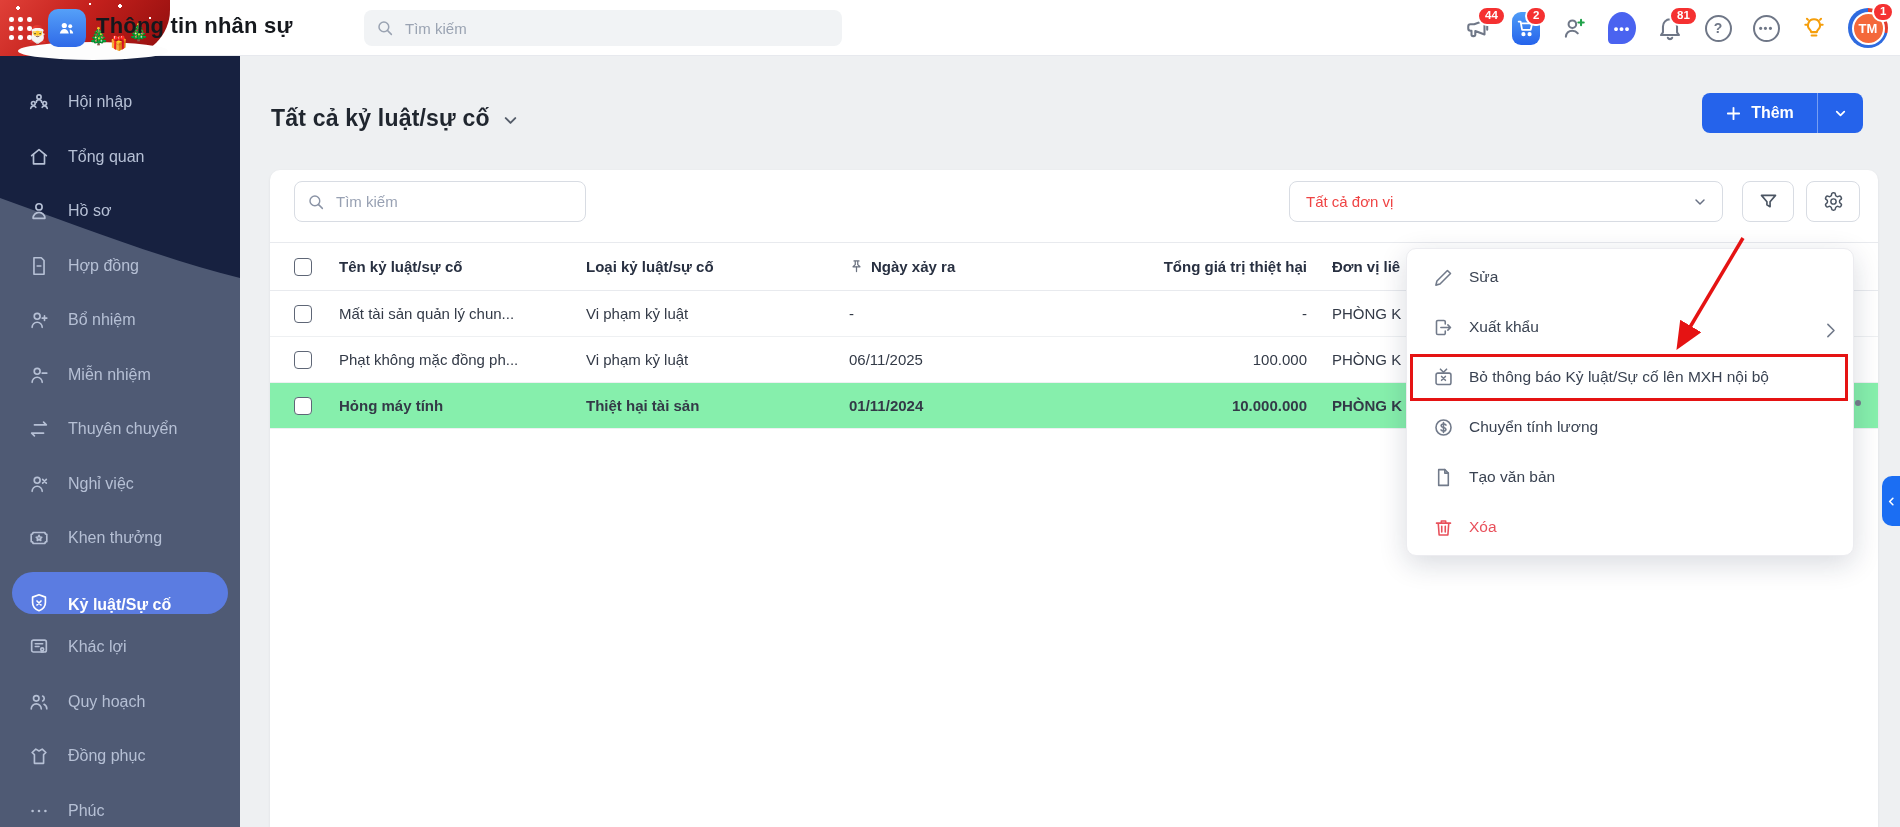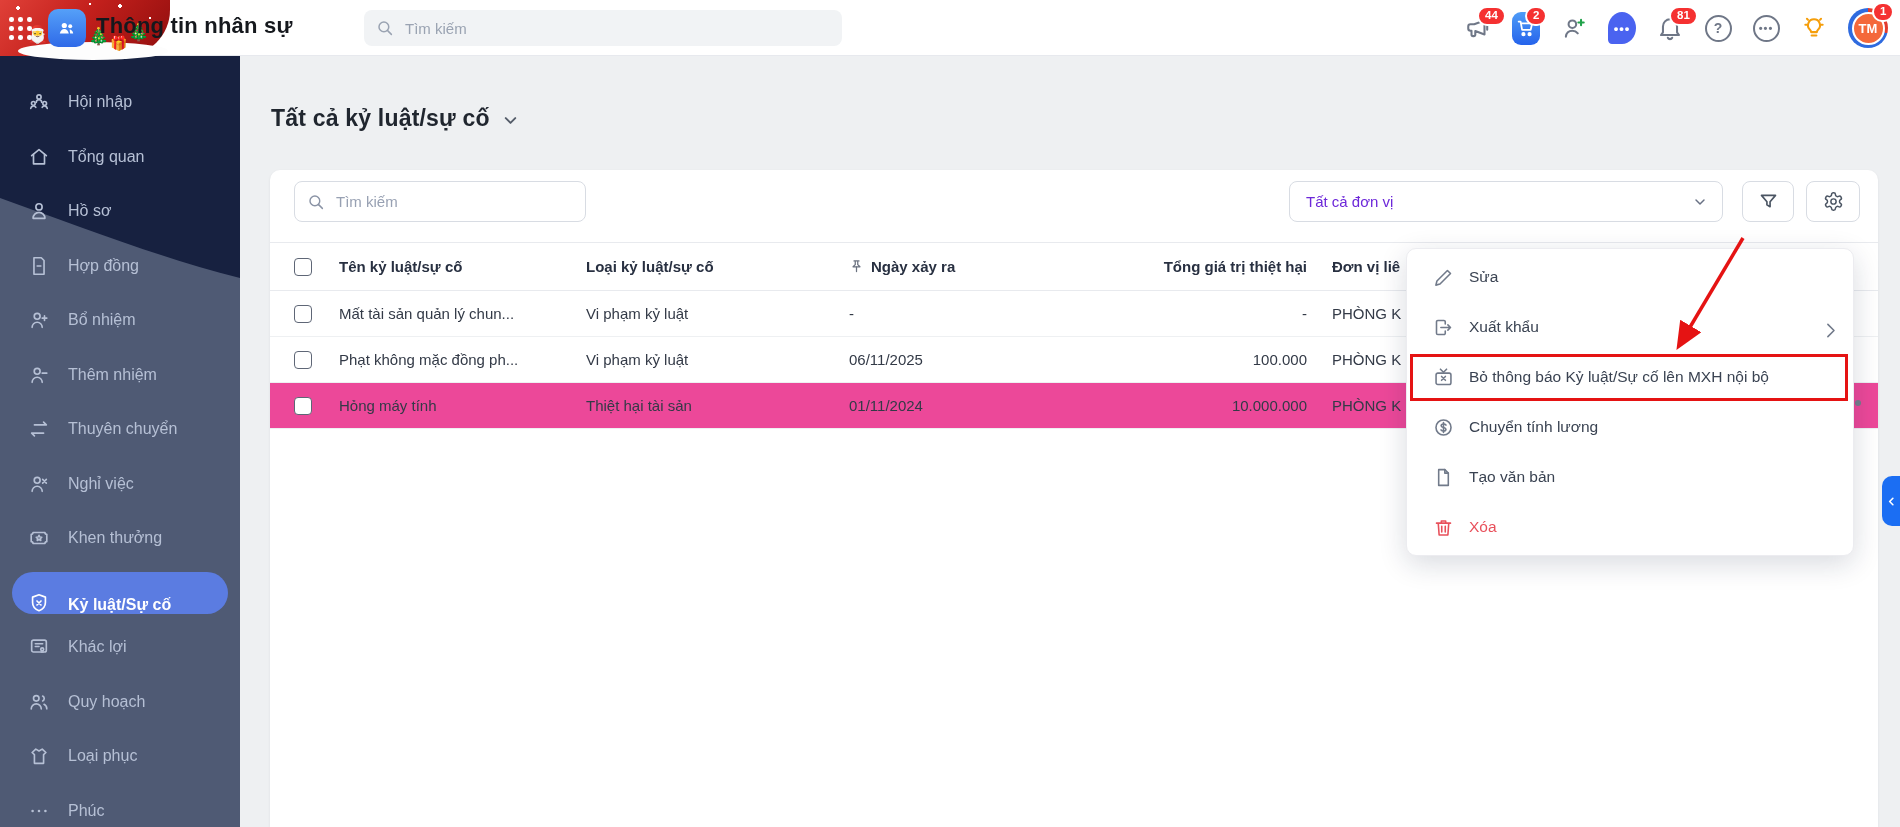--- a/index.html
+++ b/index.html
@@ -80,34 +80,34 @@
   .card{position:absolute;left:270px;top:170px;width:1608px;bottom:0;background:#fff;border-radius:10px 10px 0 0;
         box-shadow:0 1px 3px rgba(16,24,40,.07);z-index:6;}
   .filter-row{display:flex;align-items:center;padding:11px 18px 0 24px;height:52px;}
   .f-search{width:292px;height:41px;border:1px solid #d8dce3;border-radius:8px;display:flex;align-items:center;
             padding:0 12px;gap:9px;}
   .f-search svg{width:18px;height:18px;stroke:#8a93a5;}
   .f-search input{border:none;outline:none;font-size:15px;flex:1;color:#394150;font-family:inherit;min-width:0;}
   .f-search input::placeholder{color:#98a1b3;}
   .f-spacer{flex:1;}
   .f-select{width:434px;height:41px;border:1px solid #d8dce3;border-radius:8px;display:flex;align-items:center;
-            padding:0 14px 0 16px;color:#6d28d9;font-size:15px;cursor:pointer;}
+            padding:0 14px 0 16px;color:#ef4444;font-size:15px;cursor:pointer;}
   .f-select .val{flex:1;}
   .f-select svg{width:16px;height:16px;stroke:#697184;}
   .icon-btn{width:52px;height:41px;border:1px solid #d8dce3;border-radius:8px;background:#fff;display:flex;
             align-items:center;justify-content:center;color:#4b5563;cursor:pointer;}
   .icon-btn svg{width:21px;height:21px;}
   .icon-btn.filter{margin-left:19px;}
   .icon-btn.gear{margin-left:12px;width:54px;}
 
   .tgrid{display:grid;grid-template-columns:69px 247px 263px 236px 230px 1fr;align-items:center;}
   .thead{margin-top:20px;height:49px;border-top:1px solid #e8eaee;border-bottom:1px solid #e8eaee;
          font-weight:700;font-size:15px;color:#283041;}
   .trow{height:46px;border-bottom:1px solid #eef0f2;font-size:15px;color:#333a47;}
-  .trow.hl{background:#ec4899;}
+  .trow.hl{background:#86efac;font-weight:bold;}
   .cell{white-space:nowrap;overflow:hidden;text-overflow:ellipsis;}
   .c-check{padding-left:24px;}
   .cb{width:18px;height:18px;border:1.6px solid #5e6676;border-radius:4px;background:#fff;display:block;cursor:pointer;}
   .c-date{display:flex;align-items:center;gap:7px;}
   .c-date .pin{width:15px;height:15px;color:#6b7280;flex:0 0 15px;}
   .c-val{text-align:right;padding-right:8px;}
   .c-unit{padding-left:17px;}
 
   .row-more-dot{position:absolute;left:1855px;top:400px;width:6px;height:6px;border-radius:50%;background:#757d8c;z-index:35;}
   .right-tab{position:absolute;left:1882px;top:476px;width:18px;height:50px;background:#1b6ef3;border-radius:10px 0 0 10px;
@@ -285,21 +285,21 @@
           <span>Bổ nhiệm</span>
         </div>
         <div class="side-item">
           <span style="display:flex">
             <svg class="" viewBox="0 0 24 24" fill="none" stroke="currentColor" stroke-width="1.8" stroke-linecap="round" stroke-linejoin="round">
               <circle cx="10" cy="8" r="3.2"></circle>
               <path d="M4.5 20a5.5 5.5 0 0 1 11 0"></path>
               <path d="M15.5 10H20.5"></path>
             </svg>
           </span>
-          <span>Thêm nhiệm</span>
+          <span>Miễn nhiệm</span>
         </div>
         <div class="side-item">
           <span style="display:flex">
             <svg class="" viewBox="0 0 24 24" fill="none" stroke="currentColor" stroke-width="1.8" stroke-linecap="round" stroke-linejoin="round">
               <path d="M7 7.5h13l-3-3M17 16.5H4l3 3"></path>
             </svg>
           </span>
           <span>Thuyên chuyển</span>
         </div>
         <div class="side-item">
@@ -350,40 +350,54 @@
             </svg>
           </span>
           <span>Quy hoạch</span>
         </div>
         <div class="side-item">
           <span style="display:flex">
             <svg class="" viewBox="0 0 24 24" fill="none" stroke="currentColor" stroke-width="1.8" stroke-linecap="round" stroke-linejoin="round">
               <path d="M8.5 4.5 12 6.5l3.5-2 4 3.7-2.5 2.3V20h-10v-9.5L4.5 8.2z"></path>
             </svg>
           </span>
-          <span>Loại phục</span>
+          <span>Đồng phục</span>
         </div>
         <div class="side-item">
           <span style="display:flex">
             <svg class="" viewBox="0 0 24 24" fill="none" stroke="currentColor" stroke-width="1.8" stroke-linecap="round" stroke-linejoin="round">
               <circle cx="5" cy="12" r="1.4" fill="currentColor" stroke="none"></circle>
               <circle cx="12" cy="12" r="1.4" fill="currentColor" stroke="none"></circle>
               <circle cx="19" cy="12" r="1.4" fill="currentColor" stroke="none"></circle>
             </svg>
           </span>
           <span>Phúc</span>
         </div>
       </nav>
   </aside>
 
   <div class="page-title-row">
     <span class="page-title">Tất cả kỷ luật/sự cố</span>
     <svg viewBox="0 0 24 24" fill="none" stroke-width="2.4" stroke-linecap="round" stroke-linejoin="round">
         <polyline points="6 9 12 15 18 9"></polyline>
       </svg>
+  </div>
+  <div class="add-btn">
+    <span class="main">
+      <svg viewBox="0 0 24 24" fill="none" stroke-width="2.6" stroke-linecap="round">
+          <line x1="12" y1="4" x2="12" y2="20"></line>
+          <line x1="4" y1="12" x2="20" y2="12"></line>
+        </svg>
+      <span>Thêm</span>
+    </span>
+    <span class="split">
+      <svg viewBox="0 0 24 24" fill="none" stroke-width="2.8" stroke-linecap="round" stroke-linejoin="round">
+          <polyline points="6 9 12 15 18 9"></polyline>
+        </svg>
+    </span>
   </div>
 
   <div class="card">
     <div class="filter-row">
       <div class="f-search">
         <svg viewBox="0 0 24 24" fill="none" stroke-width="1.9" stroke-linecap="round">
             <circle cx="10.5" cy="10.5" r="6.5"></circle>
             <line x1="15.5" y1="15.5" x2="20.5" y2="20.5"></line>
           </svg>
         <input placeholder="Tìm kiếm" style="">

